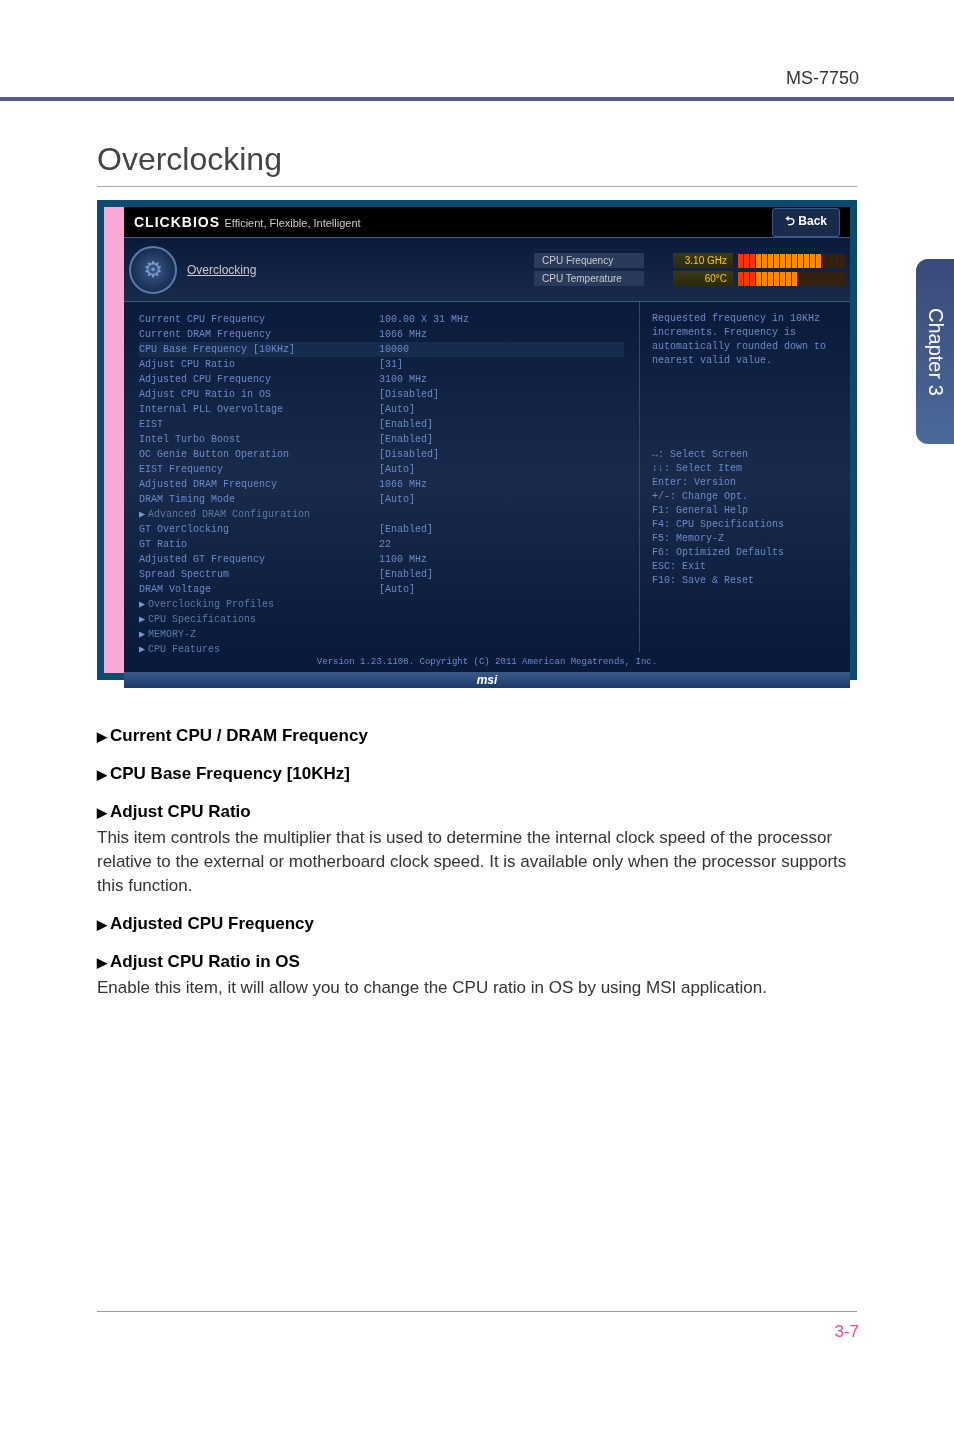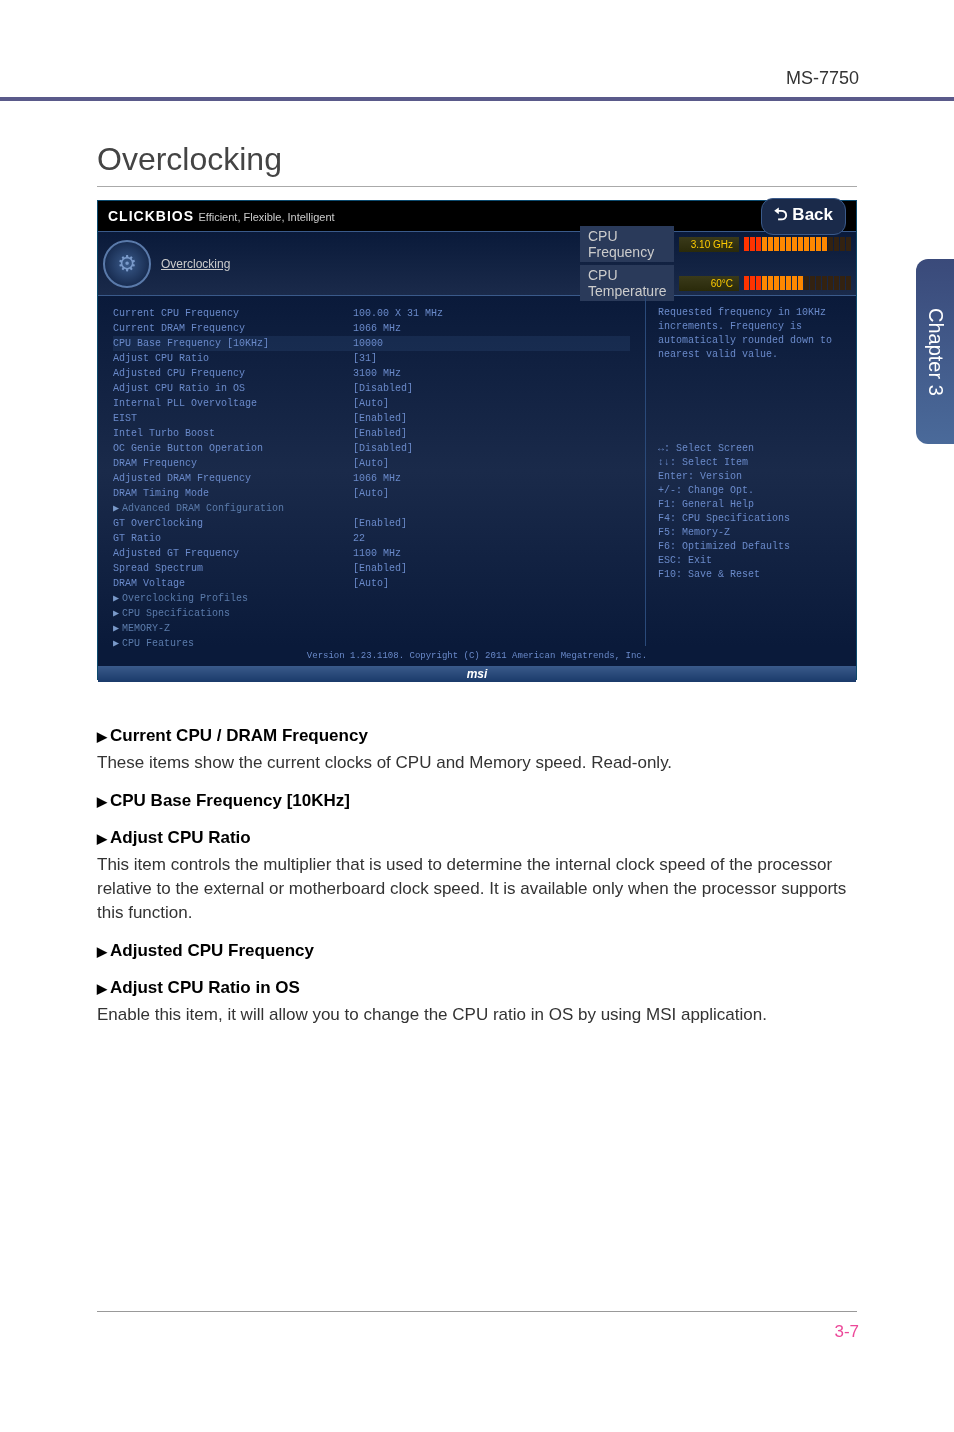--- a/index.html
+++ b/index.html
@@ -55,21 +55,22 @@
       padding-bottom: 8px;
       width: 760px;
     }
     .bios-container {
       position: absolute;
       top: 200px;
       left: 97px;
       width: 760px;
       height: 480px;
       background: #f9a8d4;
-      border: 1px solid #0c4a6e;
+      border: 7px solid #0c4a6e;
+      padding-left: 20px;
     }
     .bios-header {
       height: 30px;
       background: #000;
       display: flex;
       align-items: center;
       padding: 0 10px;
       justify-content: space-between;
     }
     .bios-logo {
@@ -79,22 +80,22 @@
       letter-spacing: 1px;
     }
     .bios-tagline {
       color: #ccc;
       font-size: 11px;
     }
     .back-button {
       background: #1a2a4a;
       color: #fff;
       padding: 3px 12px;
-      border-radius: 12px;
-      font-size: 17px;
+      border-radius: 3px;
+      font-size: 12px;
       font-weight: bold;
       border: 1px solid #3a5a8a;
     }
     .bios-status-bar {
       height: 65px;
       background: linear-gradient(to bottom, #0a1a3a, #1a2a4a);
       display: flex;
       align-items: center;
       padding: 0 5px;
       border-top: 1px solid #3a5a8a;
@@ -130,30 +131,31 @@
     }
     .status-row {
       display: flex;
       align-items: center;
       gap: 5px;
     }
     .status-label {
       background: #2a3a5a;
       color: #ccc;
       padding: 2px 8px;
-      font-size: 14px;
-      width: 94px;
+      font-size: 10px;
+      width: 110px;
     }
     .status-value {
       background: linear-gradient(to bottom, #3a3a1a, #2a2a0a);
       color: #ffcc00;
       padding: 2px 6px;
       font-size: 10px;
       width: 60px;
       text-align: right;
+      margin-left: 24px;
     }
     .status-bar-graph {
       display: flex;
       gap: 1px;
     }
     .bar-seg {
       width: 5px;
       height: 14px;
     }
     .bar-red { background: #ff3300; }
@@ -373,21 +375,21 @@
         </div>
         <div class="setting-row">
           <span class="setting-label"> Intel Turbo Boost</span>
           <span class="setting-value">[Enabled]</span>
         </div>
         <div class="setting-row">
           <span class="setting-label"> OC Genie Button Operation</span>
           <span class="setting-value">[Disabled]</span>
         </div>
         <div class="setting-row">
-          <span class="setting-label"> DRAM Frequency</span>
+          <span class="setting-label"> EIST Frequency</span>
           <span class="setting-value">[Auto]</span>
         </div>
         <div class="setting-row">
           <span class="setting-label"> Adjusted DRAM Frequency</span>
           <span class="setting-value">1066 MHz</span>
         </div>
         <div class="setting-row">
           <span class="setting-label"> DRAM Timing Mode</span>
           <span class="setting-value">[Auto]</span>
         </div>
@@ -448,21 +450,20 @@
         </div>
     </div>
   </div>
 
   <div class="bios-footer">Version 1.23.1108. Copyright (C) 2011 American Megatrends, Inc.</div>
   <div class="msi-logo-bar">msi</div>
 </div>
 
 <div class="content-area" id="doc-sections">
     <div class="section-header"><span class="arrow-prefix">▶</span>Current CPU / DRAM Frequency</div>
-    <div class="section-text">These items show the current clocks of CPU and Memory speed. Read-only.</div>
     <div class="section-header"><span class="arrow-prefix">▶</span>CPU Base Frequency [10KHz]</div>
     <div class="section-header"><span class="arrow-prefix">▶</span>Adjust CPU Ratio</div>
     <div class="section-text">This item controls the multiplier that is used to determine the internal clock speed of the processor relative to the external or motherboard clock speed. It is available only when the processor supports this function.</div>
     <div class="section-header"><span class="arrow-prefix">▶</span>Adjusted CPU Frequency</div>
     <div class="section-header"><span class="arrow-prefix">▶</span>Adjust CPU Ratio in OS</div>
     <div class="section-text">Enable this item, it will allow you to change the CPU ratio in OS by using MSI application.</div>
   </div>
 
 <div class="footer-line"></div>
 <div class="page-number">3-7</div>

